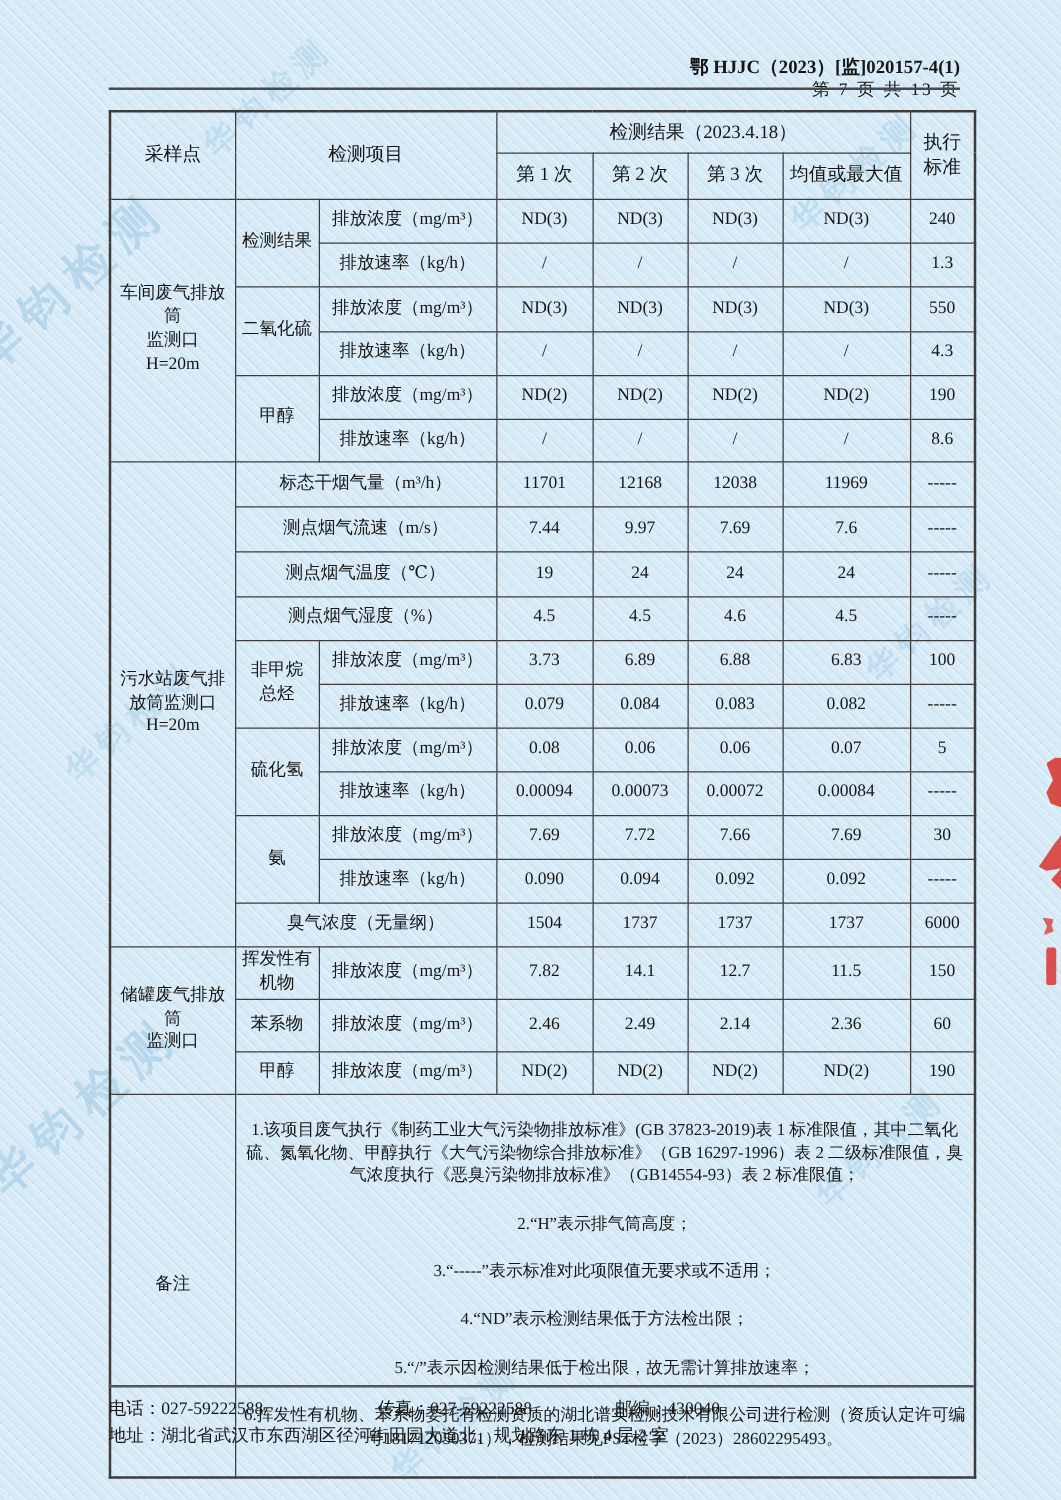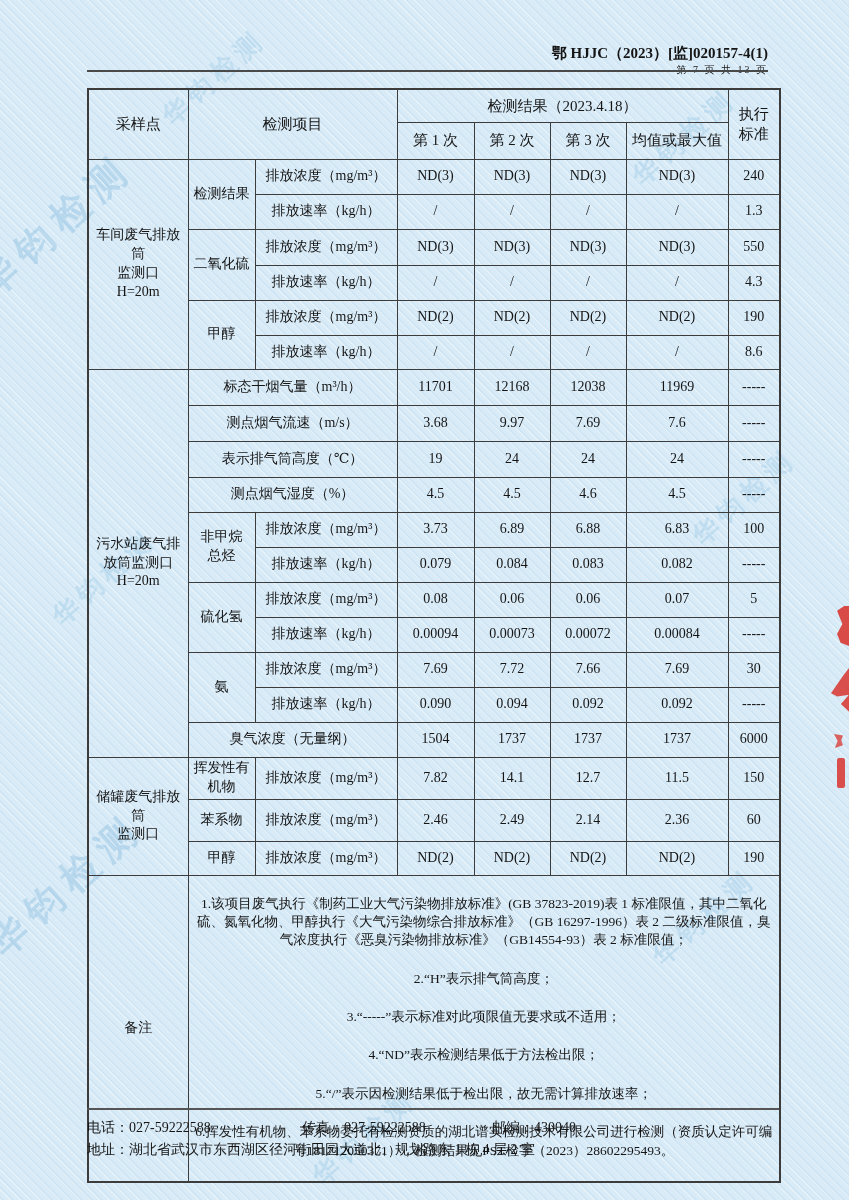--- a/index.html
+++ b/index.html
@@ -25,21 +25,21 @@
     user-select:none;
   }
   .wm.small{font-size:26px;letter-spacing:6px;color:rgba(140,192,226,.32);}
   .doc-header{
     position:absolute;left:87px;top:44px;width:681px;
     display:flex;justify-content:space-between;align-items:flex-end;
     z-index:2;
     flex-direction:column;
   }
   .doc-number{font-weight:bold;font-size:15px;}
-  .page-indicator{font-size:10px;letter-spacing:2px;font-family:Liberation Serif, serif;}
+  .page-indicator{font-size:14px;letter-spacing:2px;font-family:Liberation Serif, serif;}
   .header-rule{
     position:absolute;left:87px;top:70px;width:681px;height:0;
     border-top:2px solid #4a4a4a;z-index:2;
   }
   table.results{
     position:absolute;left:87px;top:88px;
     width:692px;
     border-collapse:collapse;
     table-layout:fixed;
     z-index:1;
@@ -210,28 +210,28 @@
 H=20m</td>
         <td colspan="2">标态干烟气量（m³/h）</td>
         <td>11701</td>
         <td>12168</td>
         <td>12038</td>
         <td>11969</td>
         <td>-----</td>
       </tr>
       <tr class="r36">
         <td colspan="2">测点烟气流速（m/s）</td>
-        <td>3.68</td>
+        <td>7.44</td>
         <td>9.97</td>
         <td>7.69</td>
         <td>7.6</td>
         <td>-----</td>
       </tr>
       <tr class="r36">
-        <td colspan="2">表示排气筒高度（℃）</td>
+        <td colspan="2">测点烟气温度（℃）</td>
         <td>19</td>
         <td>24</td>
         <td>24</td>
         <td>24</td>
         <td>-----</td>
       </tr>
       <tr class="r35">
         <td colspan="2">测点烟气湿度（%）</td>
         <td>4.5</td>
         <td>4.5</td>

